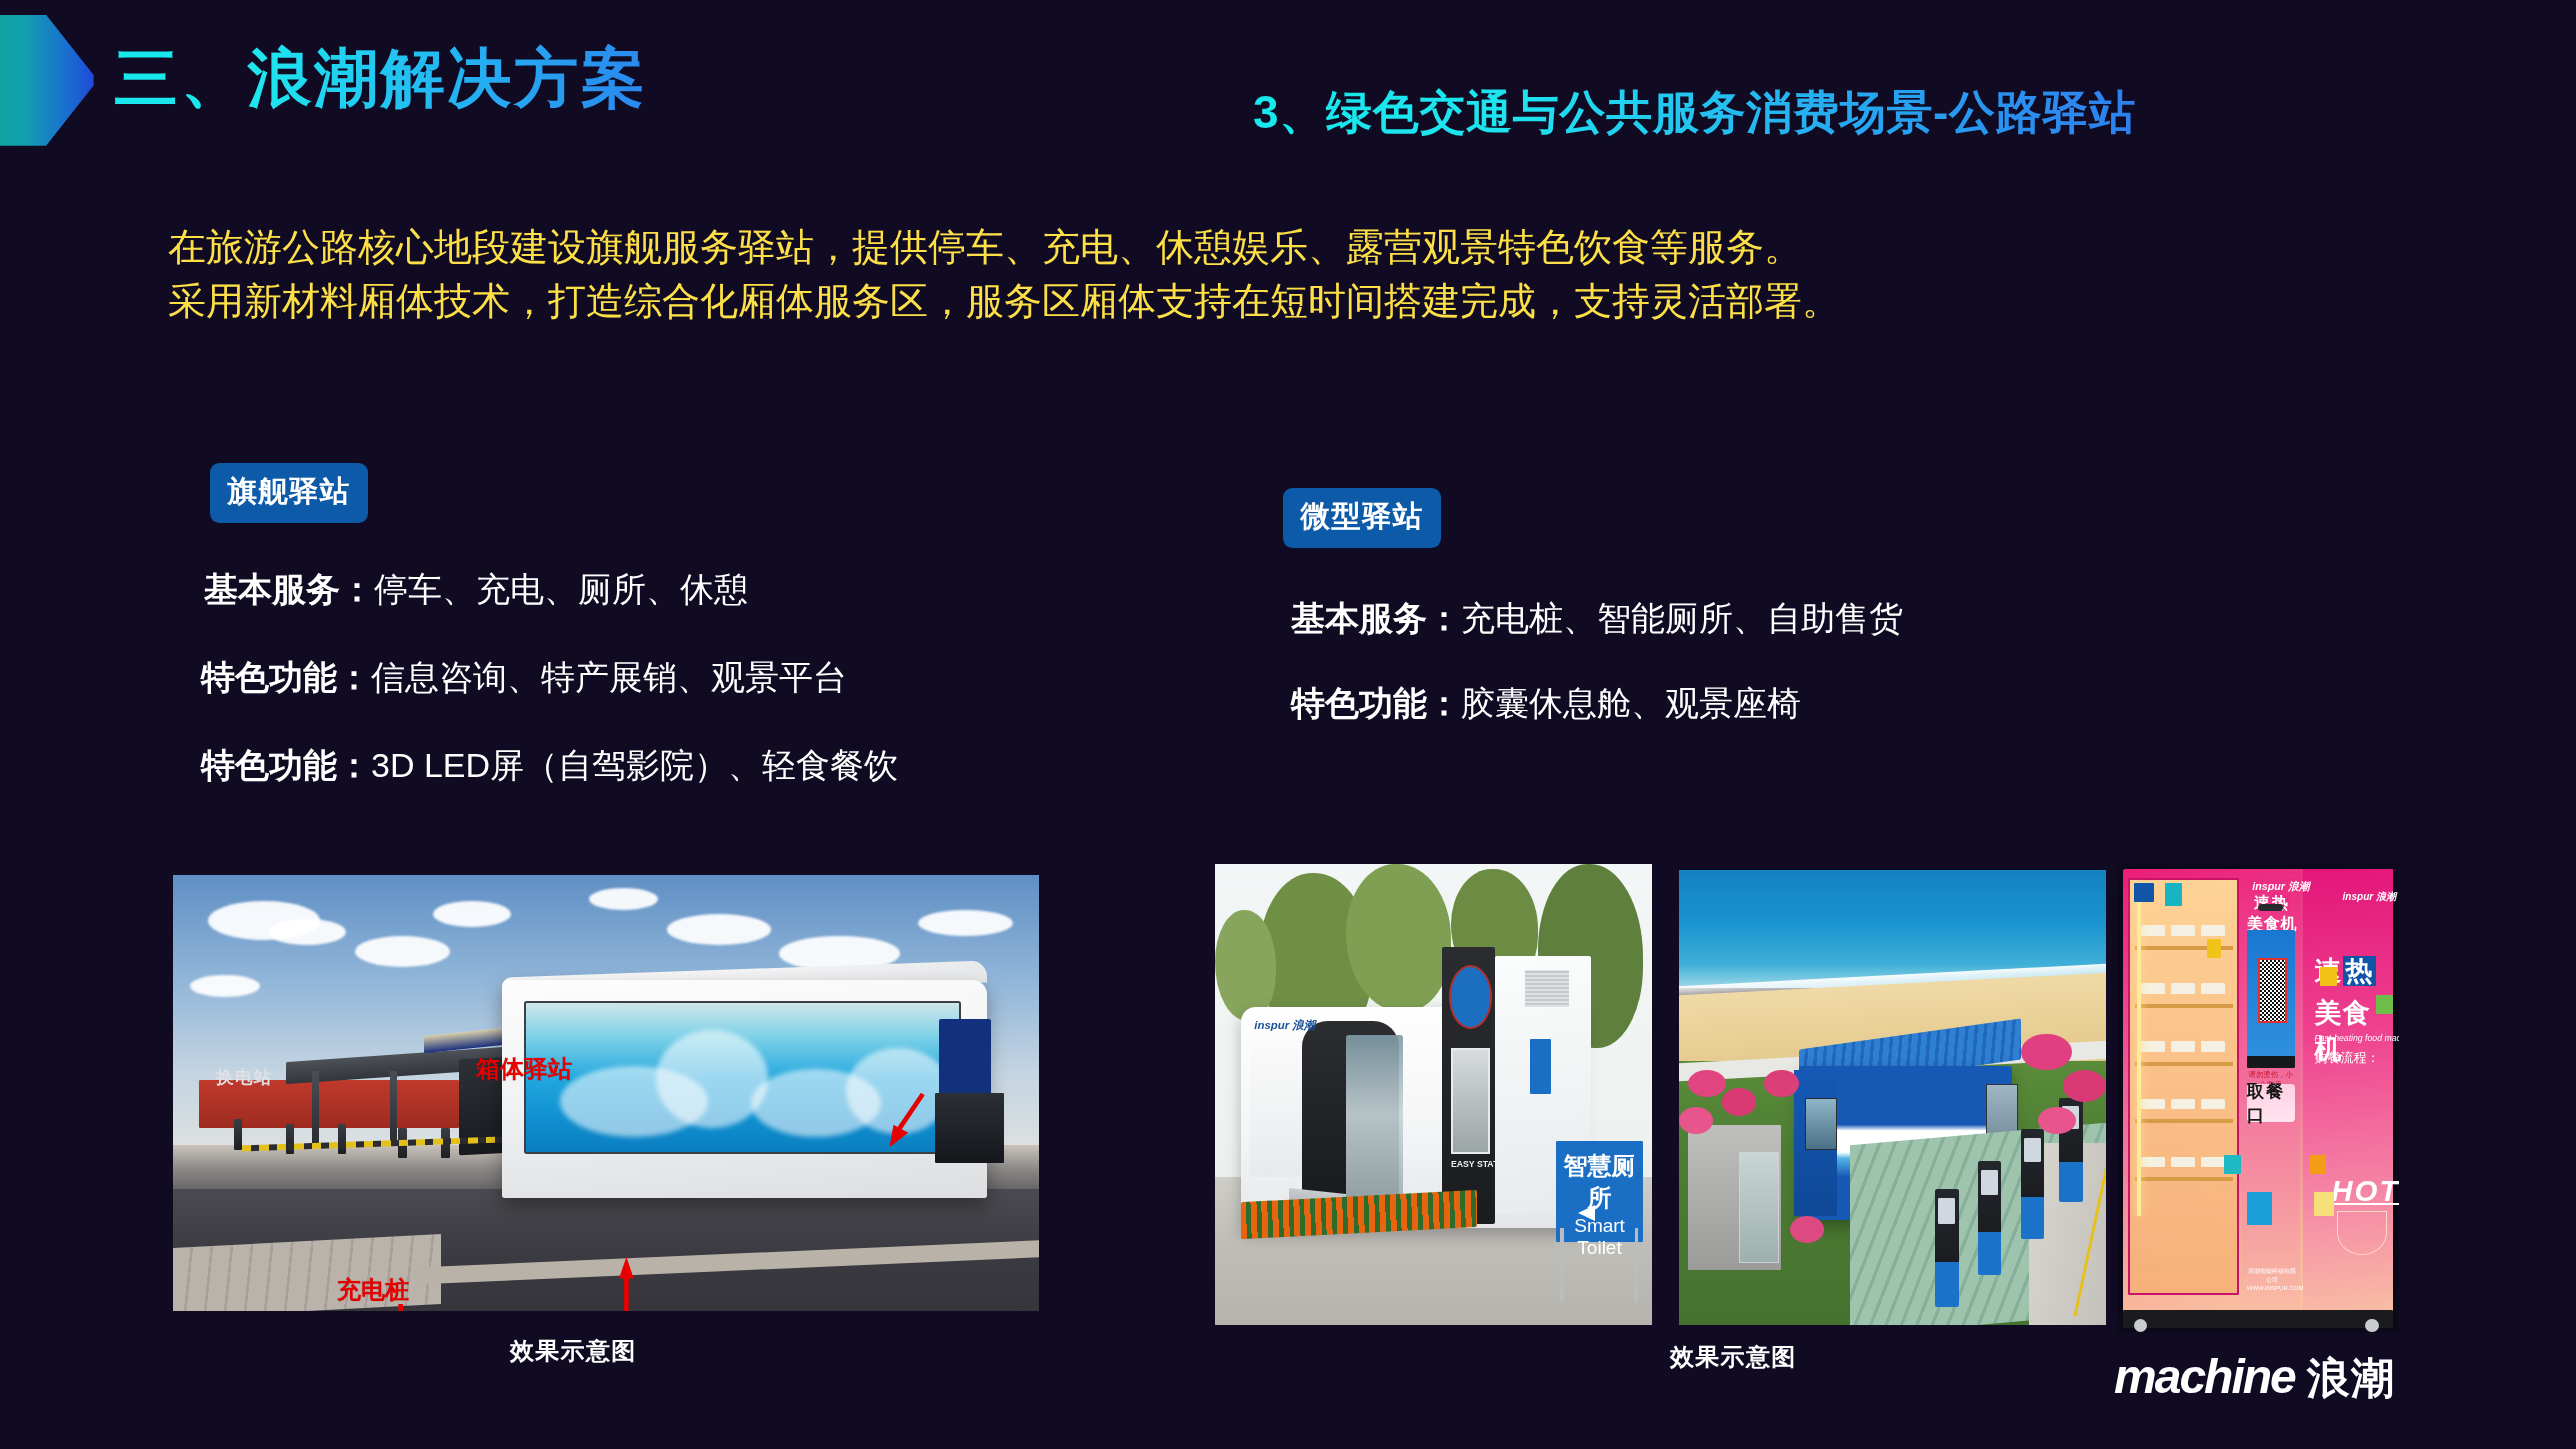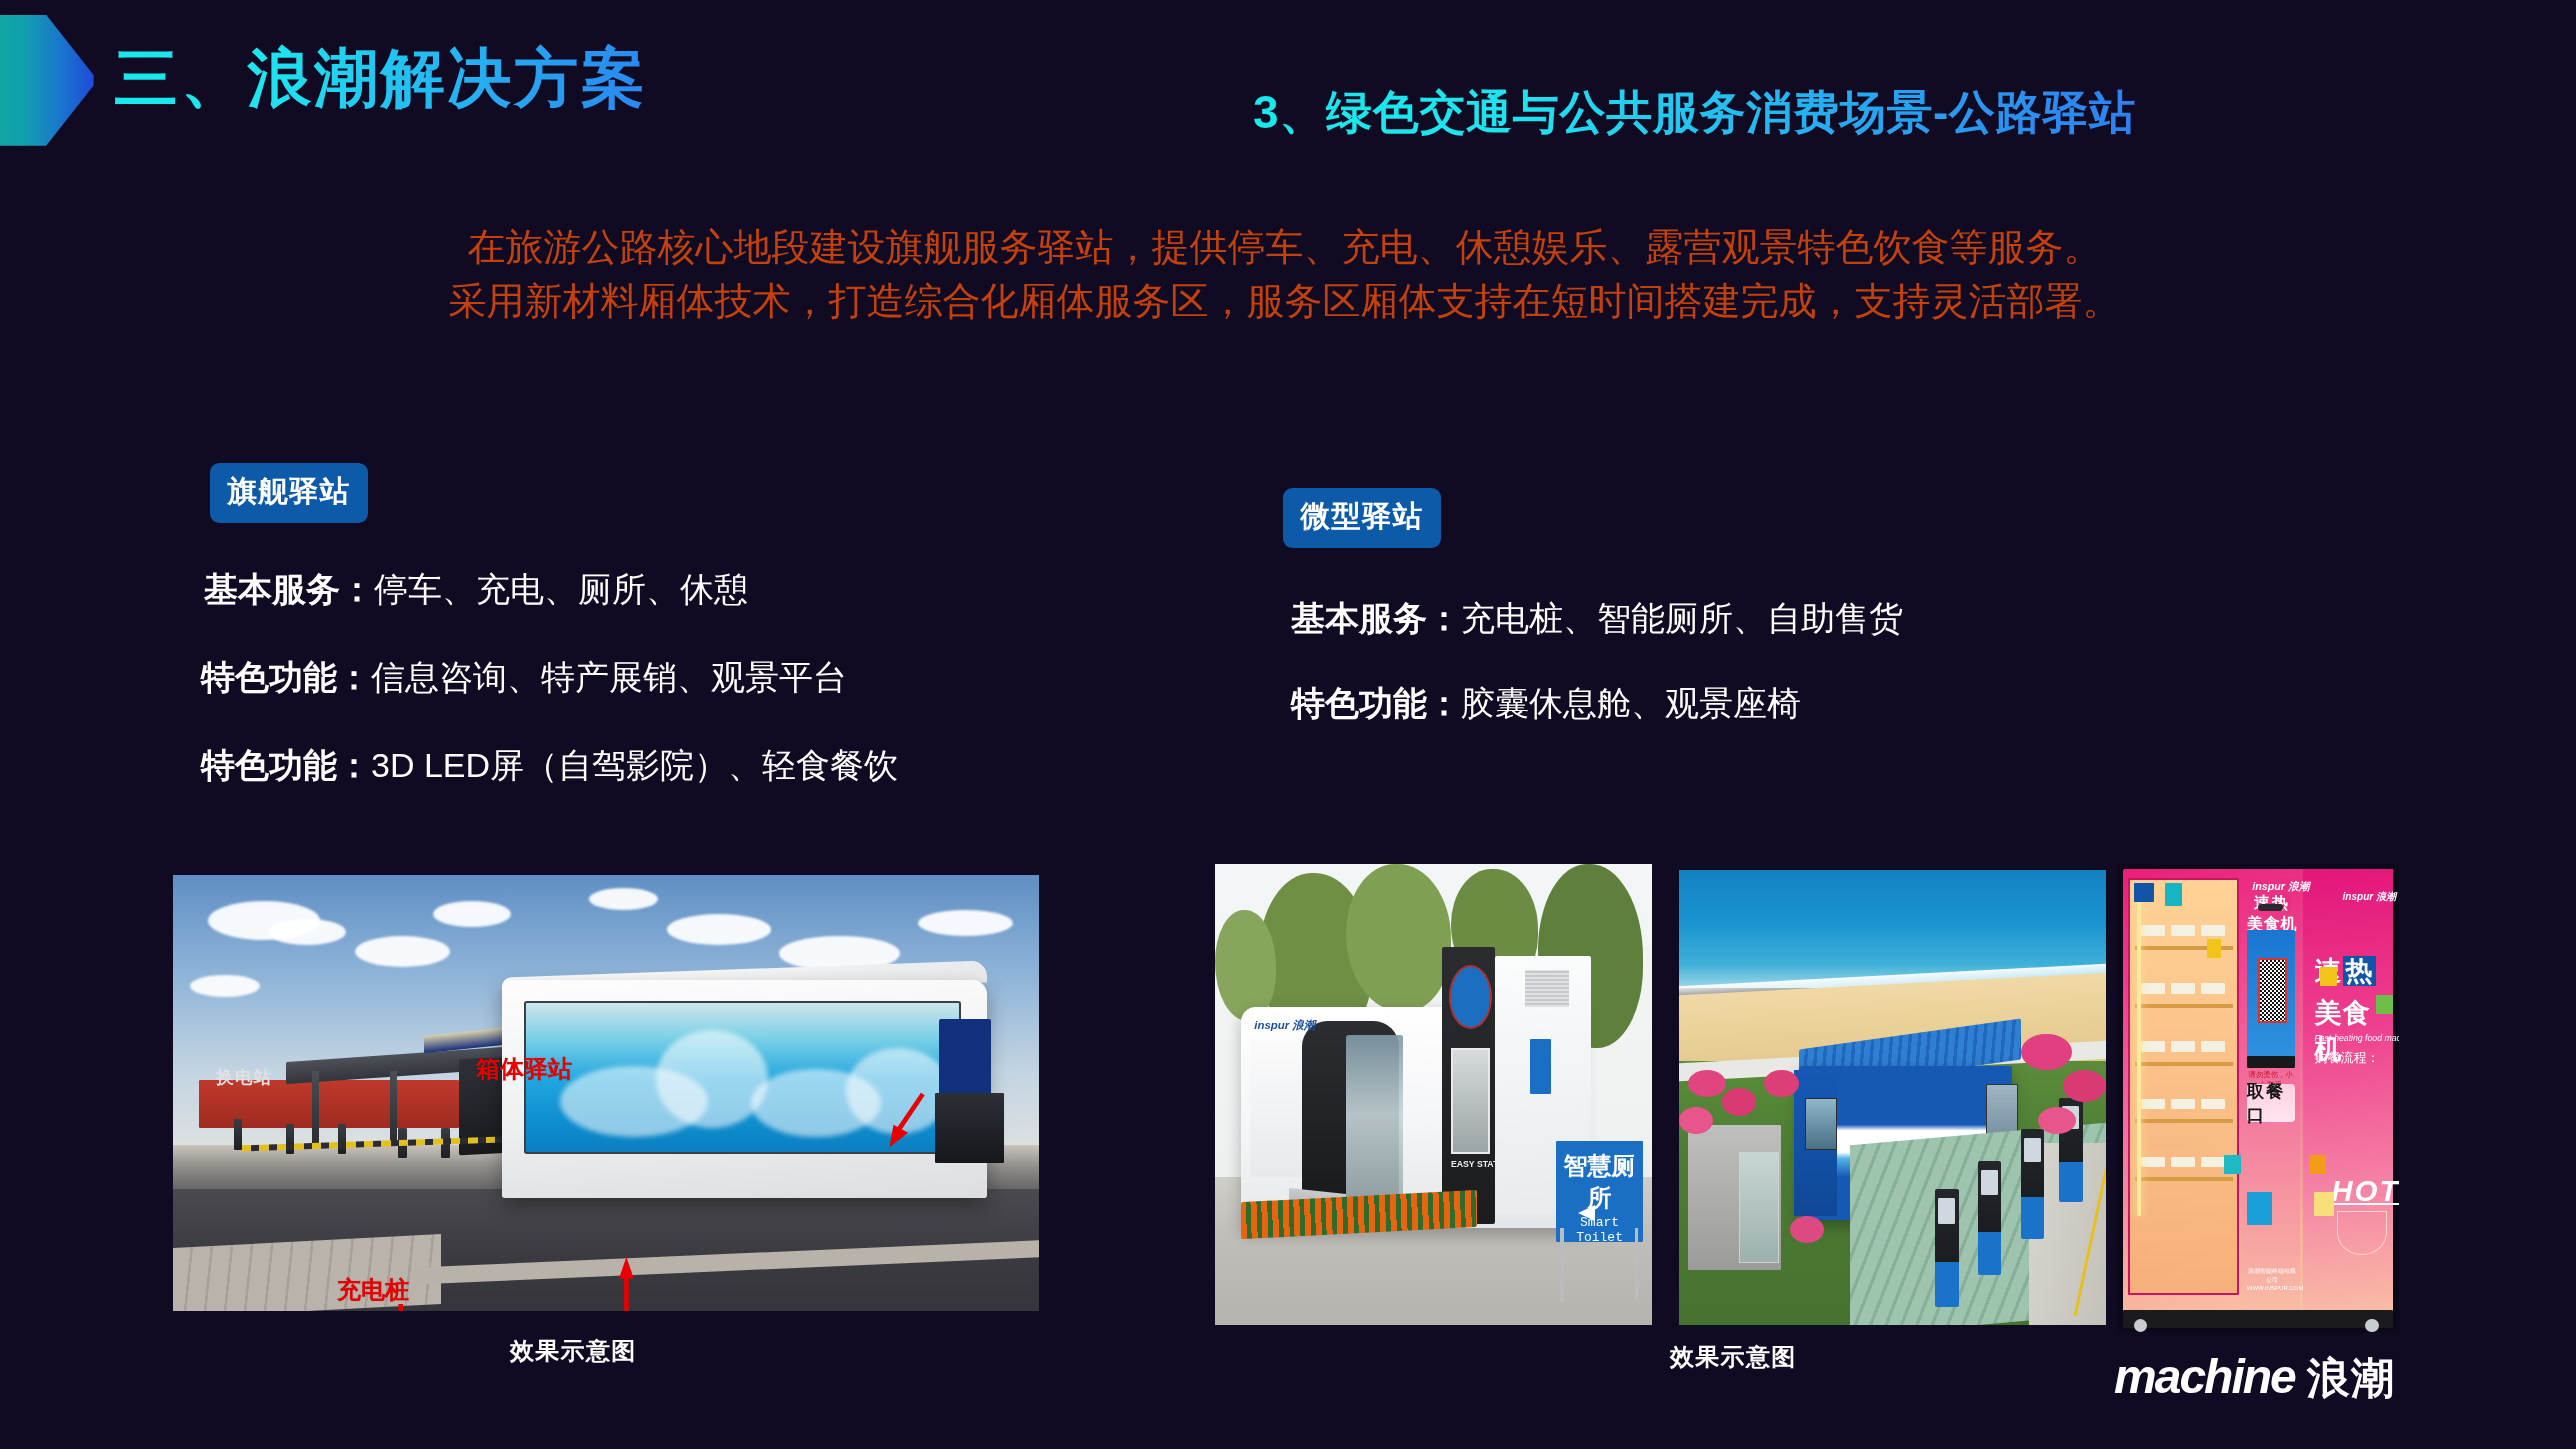--- a/index.html
+++ b/index.html
@@ -32,22 +32,22 @@
     position:absolute;left:1253px;top:82px;
     font-size:46px;font-weight:bold;letter-spacing:0.7px;
     background:linear-gradient(95deg,#16e9ec 0%,#1fe3ef 30%,#27a8f1 68%,#2d7fee 100%);
     -webkit-background-clip:text;background-clip:text;color:transparent;
     white-space:nowrap;
   }
 
   
   .intro{
     position:absolute;left:168px;top:221px;width:2233px;
-    color:#c2410c;font-size:38px;line-height:1.42;
-    font-weight:500;text-align:center;
+    color:#fde047;font-size:38px;line-height:1.42;
+    font-weight:500;text-align:left;
   }
   .intro .l1{display:block;text-indent:0;}
   .intro .l2{display:block;}
 
   
   .badge{
     position:absolute;color:#fff;font-size:29.5px;font-weight:bold;
     background:#0d5aa8;border-radius:9.4px;
     padding:9.4px 17.4px 10.7px 17.4px;letter-spacing:1.3px;white-space:nowrap;
   }
@@ -164,21 +164,21 @@
   .t-vent{position:absolute;left:71%;top:23%;width:10%;height:8%;
     background:repeating-linear-gradient(0deg,#dfe2e4 0 2px,#c5c9cc 2px 4px);}
   .t-sign-blue{position:absolute;left:72%;top:38%;width:5%;height:12%;background:#1a6fc4;border-radius:1.3px;}
   .t-flowers{position:absolute;left:6%;top:72%;width:54%;height:8%;
     background:repeating-linear-gradient(88deg,#e8640f 0 6px,#2f6b2a 6px 10.7px);border-radius:2px;transform:skewY(-3deg);}
   .t-ramp{position:absolute;left:17%;top:71%;width:13%;height:6%;
     background:linear-gradient(180deg,#c9ccce,#a3a7a9);transform:skewY(6deg);}
   .t-standsign{position:absolute;left:78%;top:60%;width:20%;height:22%;background:#1a6fc4;border-radius:1.3px;}
   .t-standsign-txt{position:absolute;left:79%;top:62%;width:18%;color:#fff;text-align:center;}
   .t-standsign-txt .cn{font-size:24px;font-weight:bold;display:block;}
-  .t-standsign-txt .en{font-size:13px;display:block;margin-top:1.3px;font-family:Liberation Mono, monospace;}
+  .t-standsign-txt .en{font-size:19px;display:block;margin-top:1.3px;}
   .t-arrow{position:absolute;left:83%;top:74%;width:0;height:0;
     border-top:8.7px solid transparent;border-bottom:8.7px solid transparent;border-right:17.4px solid #ffffff;}
   .t-legs{position:absolute;width:3.4px;background:#b9bdbf;}
   .t-logo{position:absolute;left:9%;top:33.5%;color:#1a4f9c;font-size:11.4px;font-weight:bold;font-style:italic;}
   .t-easy{position:absolute;left:54%;top:64%;color:#eceff1;font-size:8.7px;font-weight:bold;line-height:1.15;}
 
   
   .b-sea{position:absolute;left:0;top:0;width:100%;height:26%;
     background:linear-gradient(180deg,#1482c2 0%,#1a93cf 45%,#3fb0d8 80%,#9fd8e6 100%);}
   .b-foam{position:absolute;left:0;top:23%;width:100%;height:4%;

